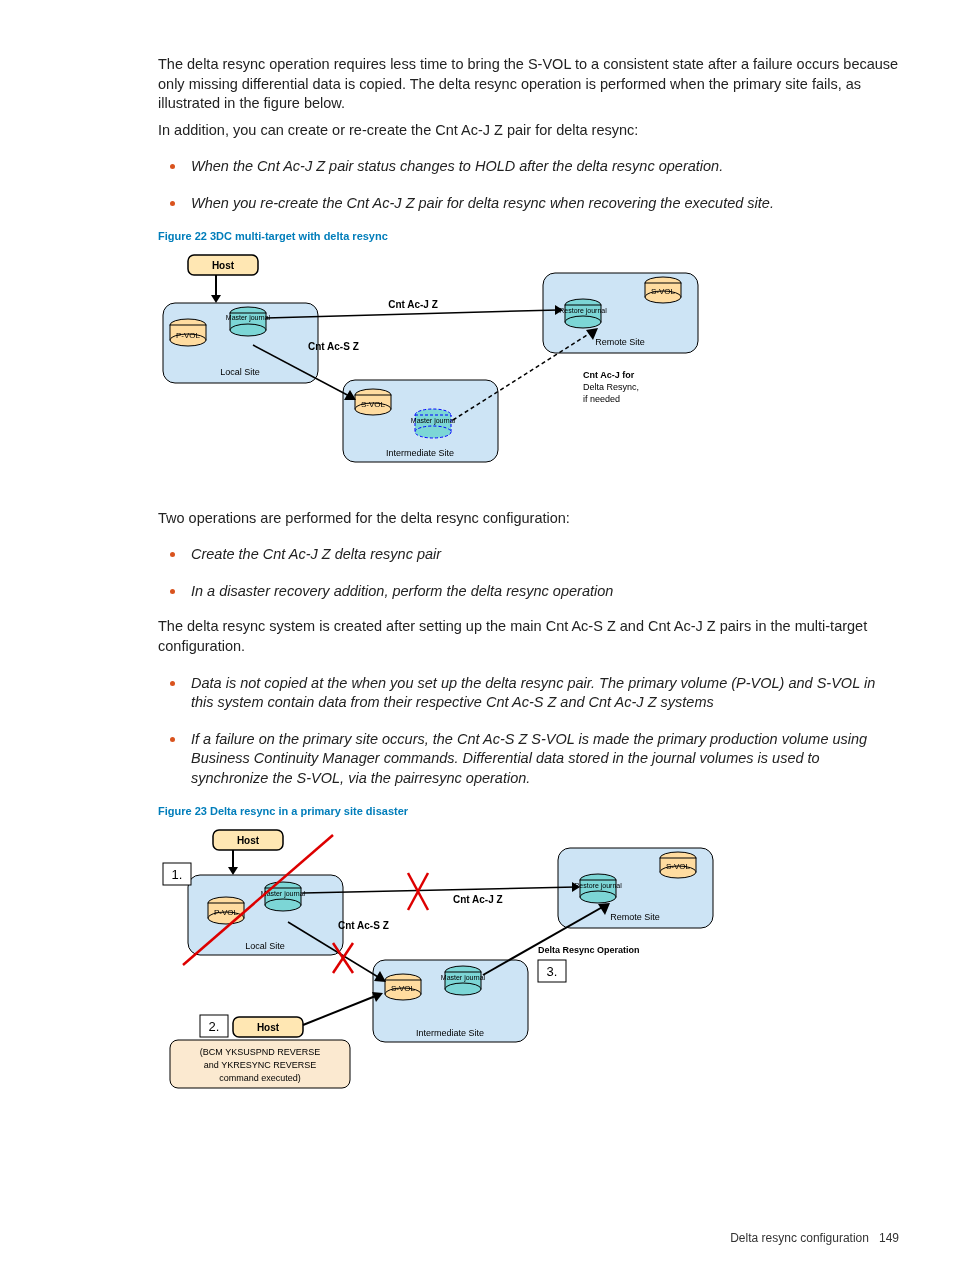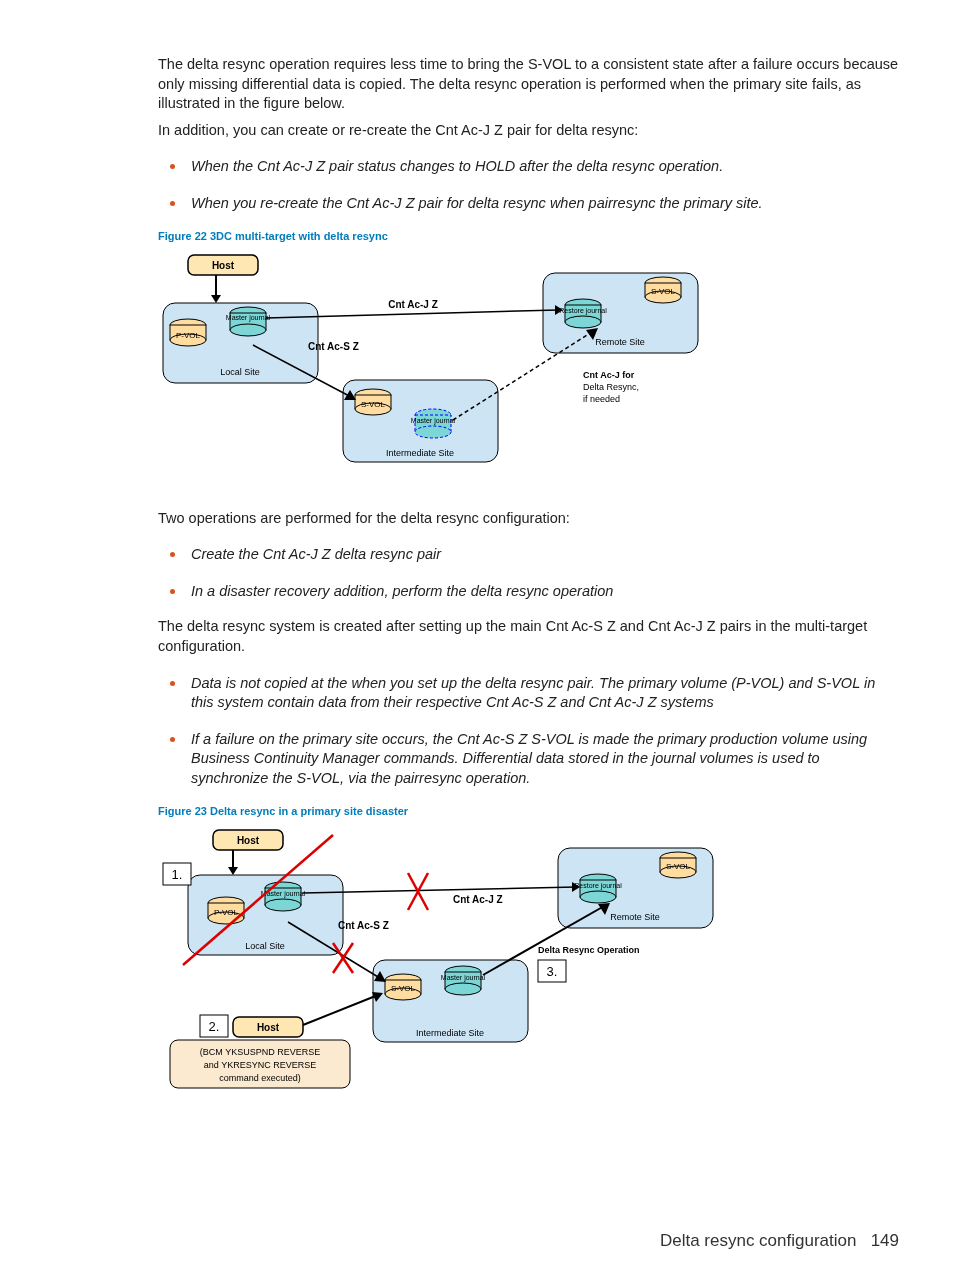--- a/index.html
+++ b/index.html
@@ -22,33 +22,33 @@
     font-size: 11px;
     margin: 10px 0 6px 0;
   }
   .diagram {
     margin: 0 0 18px 0;
   }
   .footer {
     position: absolute;
     top: 1230px;
     right: 55px;
-    font-size: 17px;
+    font-size: 12px;
     color: #333;
   }
   svg text { font-family: Arial, sans-serif; }
 </style>
 </head>
 <body>
 
 <p>The delta resync operation requires less time to bring the S-VOL to a consistent state after a failure occurs because only missing differential data is copied. The delta resync operation is performed when the primary site fails, as illustrated in the figure below.</p>
 <p>In addition, you can create or re-create the Cnt Ac-J Z pair for delta resync:</p>
 <ul>
   <li>When the Cnt Ac-J Z pair status changes to HOLD after the delta resync operation.</li>
-  <li>When you re-create the Cnt Ac-J Z pair for delta resync when pairresync the primary site.</li>
+  <li>When you re-create the Cnt Ac-J Z pair for delta resync when recovering the executed site.</li>
 </ul>
 
 <div class="fig-caption">Figure 22 3DC multi-target with delta resync</div>
 
 <div class="diagram">
 <svg width="560" height="235" viewBox="0 0 560 235">
 
   <rect x="30" y="5" width="70" height="20" rx="6" ry="6" fill="#ffe7b3" stroke="#000" stroke-width="1.5"></rect>
   <text x="65" y="19" text-anchor="middle" font-size="10" font-weight="bold">Host</text>
 

